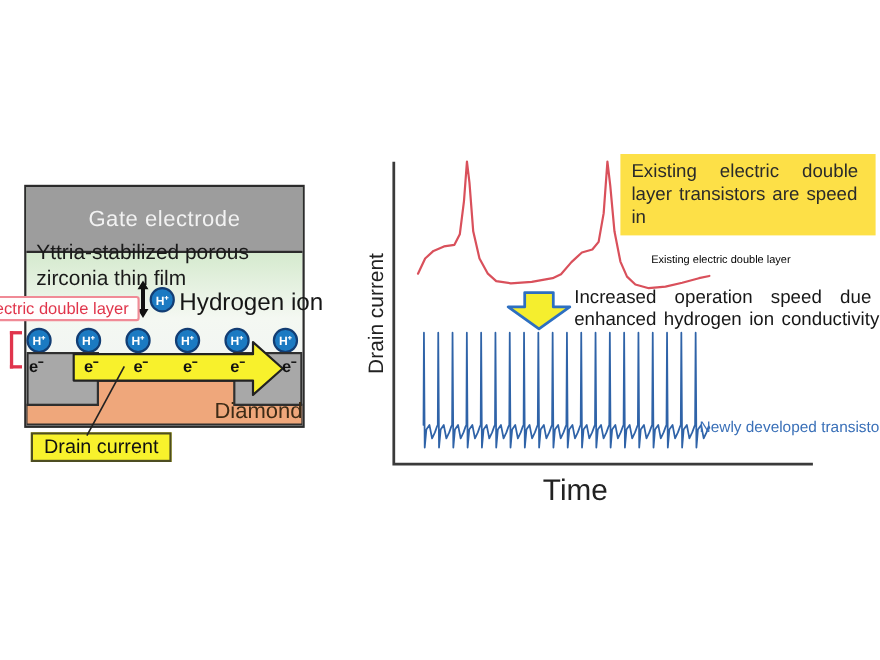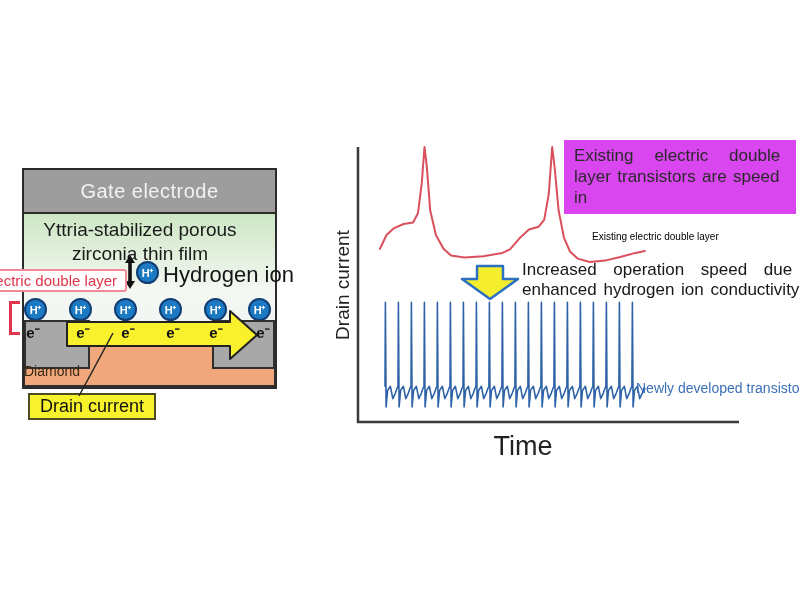--- a/index.html
+++ b/index.html
@@ -9,28 +9,28 @@
     font-family:"Liberation Sans", sans-serif;
     color:#1c1c1c;
   }
   
   .device{
     position:absolute;left:22px;top:168px;width:255px;height:221px;
     border:2px solid #2b2b2b;box-sizing:border-box;
     background:linear-gradient(180deg,#abd4a0 0%,#cfe7c7 22%,#f4f8f2 55%,#eef1f4 100%);
   }
   .gate-bar{
-    position:absolute;left:0;top:0;width:100%;height:44px;
+    position:absolute;left:0;top:0;width:100%;height:60px;
     background:#9d9d9d;border-bottom:2px solid #2b2b2b;box-sizing:border-box;
     display:flex;align-items:center;justify-content:center;
     color:#f2f2f2;font-size:20px;letter-spacing:.5px;
   }
   .film-text{
     position:absolute;left:9px;top:48px;width:214px;
-    font-size:19px;line-height:1.25;color:#1a1a1a;text-align:center;
+    font-size:19px;line-height:1.25;color:#1a1a1a;
   }
   .h-annot-arrow{position:absolute;left:100px;top:84px;}
   .ion{
     position:absolute;width:23px;height:23px;border-radius:50%;
     background:#1b7ac2;border:2px solid #123d73;box-sizing:border-box;
     color:#fff;font-size:11px;font-weight:bold;
     display:flex;align-items:center;justify-content:center;
   }
   .ion-annot{left:112px;top:91px;}
   .h-annot-text{
@@ -44,41 +44,41 @@
   .edl-bracket{
     position:absolute;left:-15px;top:131px;width:8px;height:28px;
     border-left:3px solid #e0344c;border-top:3px solid #e0344c;border-bottom:3px solid #e0344c;
   }
   .structure-svg{position:absolute;left:0;top:0;}
   .electron{
     position:absolute;top:152px;transform:translateX(-50%);
     font-size:15px;font-weight:bold;color:#111;
   }
   .diamond-label{
-    position:absolute;left:0;top:193px;width:251px;text-align:left;
-    font-size:14px;color:#3d2b16;
+    position:absolute;left:0;top:193px;width:251px;text-align:right;
+    font-size:20px;color:#3d2b16;
   }
   .drain-label{
     position:absolute;left:28px;top:393px;
     background:#f8f22c;border:2px solid #4d4d22;box-sizing:border-box;
     font-size:18px;color:#111;padding:1px 10px;white-space:nowrap;
   }
   
   .overlay-svg{position:absolute;left:0;top:0;pointer-events:none;}
   .ylabel{
     position:absolute;left:343px;top:285px;transform:translate(-50%,-50%) rotate(-90deg);
     font-size:19px;color:#222;white-space:nowrap;
   }
   .xlabel{
     position:absolute;left:523px;top:446px;transform:translate(-50%,-50%);
     font-size:27px;color:#222;
   }
   .annotation-box{
     position:absolute;left:564px;top:140px;width:232px;box-sizing:border-box;
-    background:#d946ef;padding:5px 10px 6px 10px;
+    background:#fde047;padding:5px 10px 6px 10px;
     font-size:17px;line-height:21px;color:#2a2a2a;
   }
   .ws-a{word-spacing:0.95em;}
   .ws-b{word-spacing:0.10em;}
   .red-series-label{
     position:absolute;left:592px;top:231px;font-size:10px;color:#000000;white-space:nowrap;
   }
   .blue-series-label{
     position:absolute;left:636px;top:380px;font-size:14px;color:#3a70b8;white-space:nowrap;
   }

